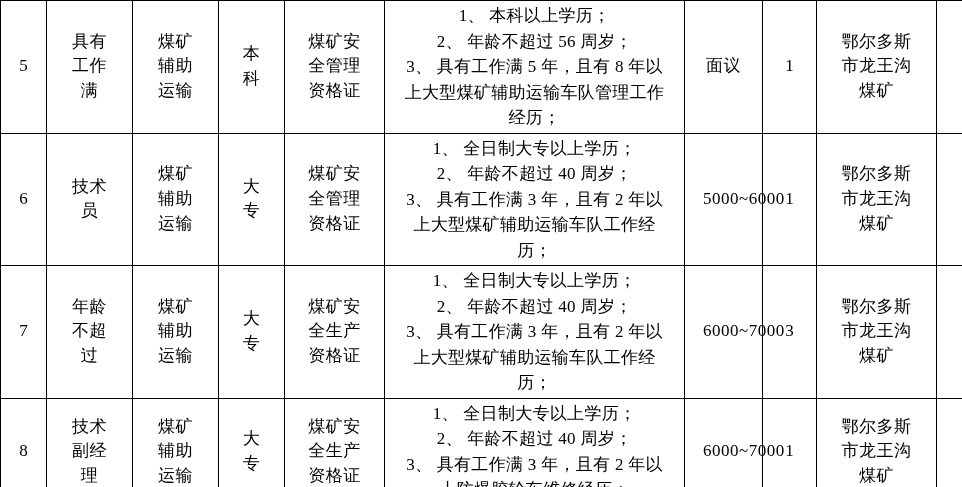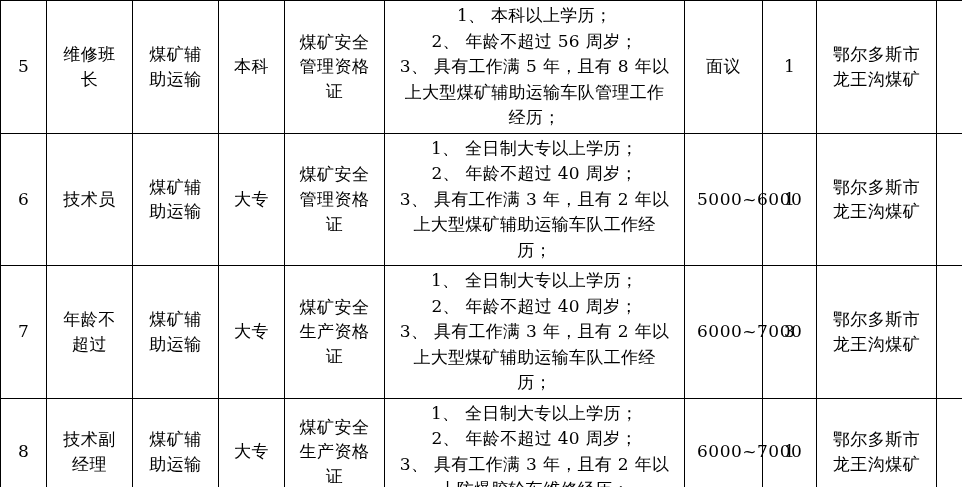--- a/index.html
+++ b/index.html
@@ -20,25 +20,26 @@
   table.jobs {
     border-collapse: collapse;
     table-layout: fixed;
     width: 962px;
     height: 487px;
     font-family: "DejaVu Serif", serif;
     color: #000000;
   }
   table.jobs td {
     border: 1px solid #000000;
-    padding: 2px 12px;
+    padding: 2px 18px;
     vertical-align: middle;
     text-align: center;
     font-size: 17px;
     line-height: 1.45;
+    font-family: Liberation Serif, serif;
   }
   
   col.c-no      { width: 46px; }
   col.c-post    { width: 86px; }
   col.c-dept    { width: 86px; }
   col.c-edu     { width: 66px; }
   col.c-cert    { width: 100px; }
   col.c-req     { width: 300px; }
   col.c-salary  { width: 78px; }
   col.c-count   { width: 54px; }
@@ -83,21 +84,21 @@
       <col class="c-cert">
       <col class="c-req">
       <col class="c-salary">
       <col class="c-count">
       <col class="c-place">
       <col class="c-tail">
     </colgroup>
     <tbody>
       <tr>
         <td class="no">5</td>
-        <td class="post">维修班长</td>
+        <td class="post">具有工作满</td>
         <td class="dept">煤矿辅助运输</td>
         <td class="edu">本科</td>
         <td class="cert">煤矿安全管理资格证</td>
         <td class="req">
           <span class="line cellwrap">1、 本科以上学历；</span>
           <span class="line cellwrap">2、 年龄不超过 56 周岁；</span>
           <span class="line cellwrap">3、 具有工作满 5 年，且有 8 年以上大型煤矿辅助运输车队管理工作经历；</span>
         </td>
         <td class="salary">面议</td>
         <td class="count">1</td>

